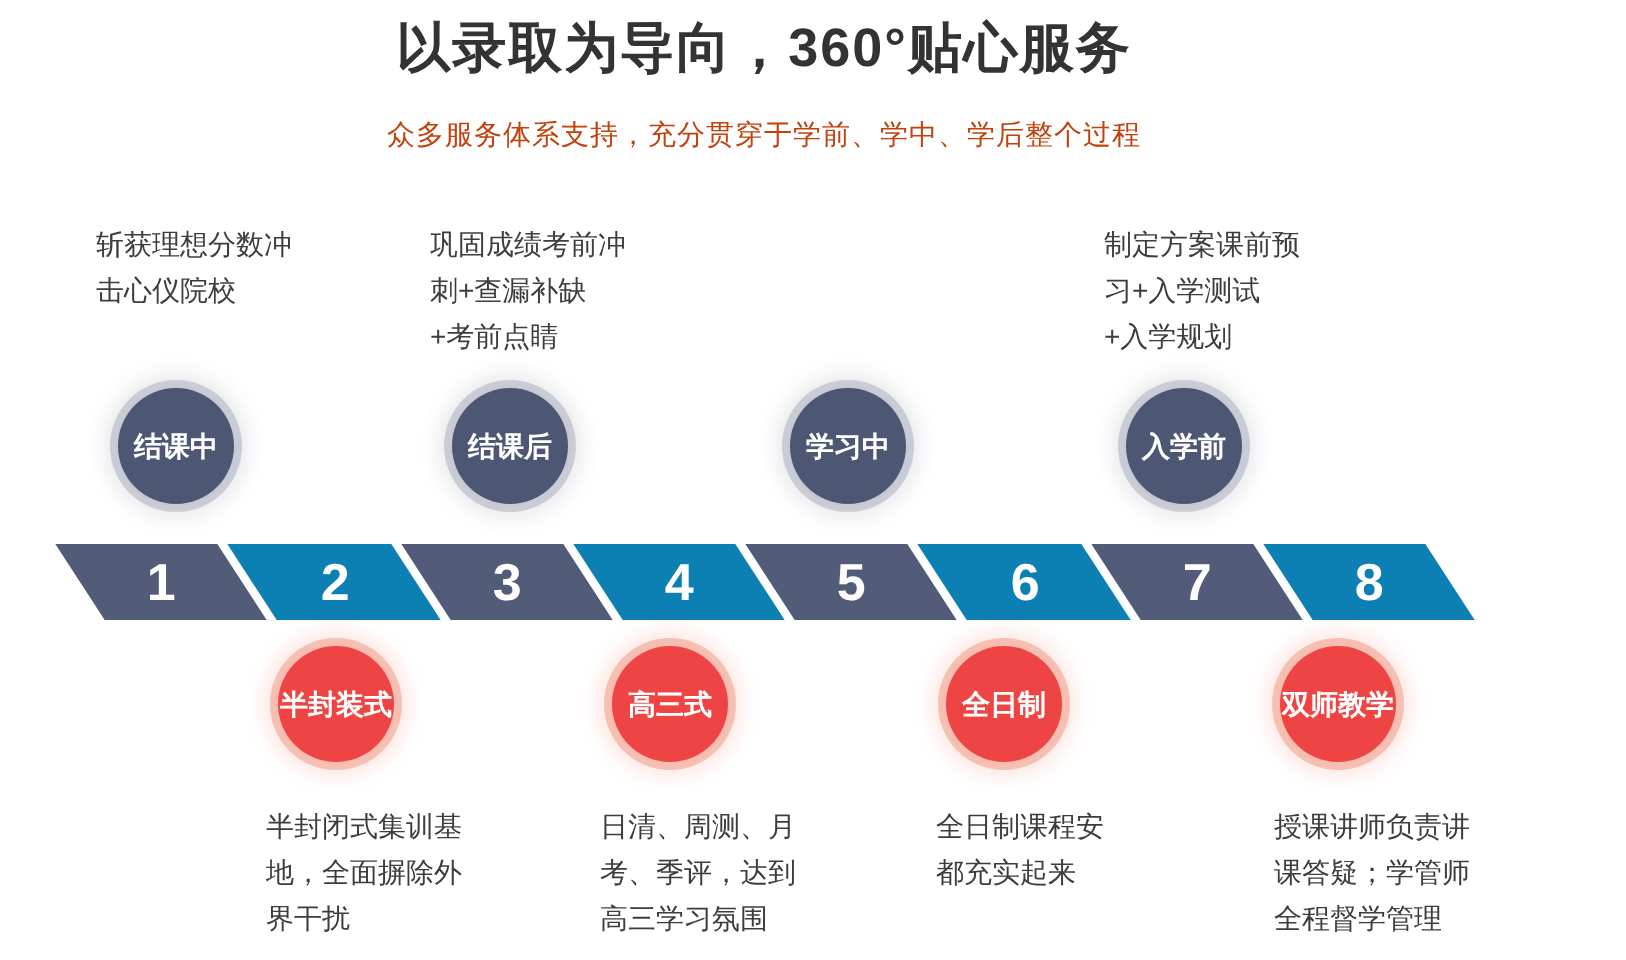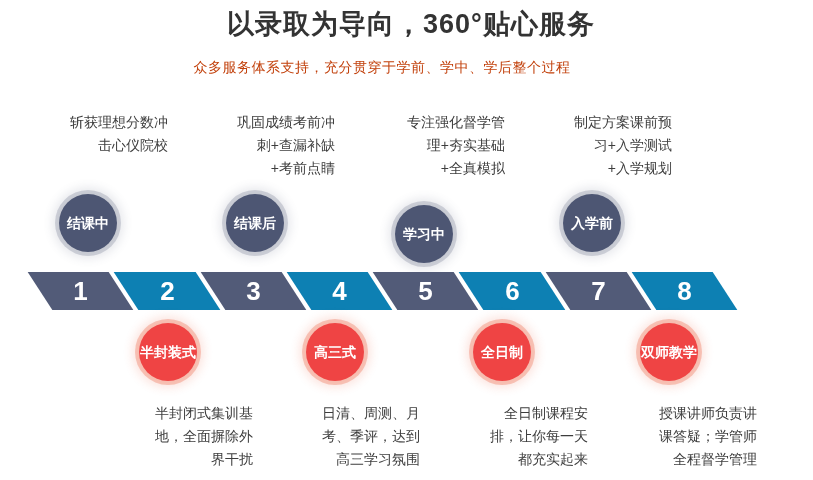--- a/index.html
+++ b/index.html
@@ -1,22 +1,22 @@
 <!DOCTYPE html>
 <html><head>
 <meta charset="utf-8">
 <style>
   html,body{margin:0;padding:0;background:#fff;}
   .stage{position:relative;width:813px;height:480px;background:#ffffff;
          font-family:"Liberation Sans","DejaVu Sans",sans-serif;overflow:hidden;}
   .title{position:absolute;left:0;top:6px;width:764px;text-align:center;
-         font-size:27px;font-weight:700;color:#333333;letter-spacing:1px;margin-left:29px;}
+         font-size:27px;font-weight:700;color:#333333;letter-spacing:1px;}
   .subtitle{position:absolute;left:0;top:59px;width:764px;text-align:center;
             font-size:14px;color:#c2410c;letter-spacing:.5px;}
-  .desc{position:absolute;width:120px;font-size:14px;line-height:23px;color:#3d3d3d;text-align:right;}
+  .desc{position:absolute;width:120px;font-size:14px;line-height:23px;color:#3d3d3d;}
   .desc div{white-space:nowrap;}
   .circle{position:absolute;width:58px;height:58px;border-radius:50%;
           display:flex;align-items:center;justify-content:center;
           color:#ffffff;font-size:14px;font-weight:700;line-height:18px;text-align:center;}
   .circle.slate{background:#4d5673;
       box-shadow:0 0 0 4px rgba(77,86,115,.22),0 0 10px 7px rgba(77,86,115,.13);}
   .circle.orange{background:#ef4444;
       box-shadow:0 0 0 4px rgba(232,80,44,.28),0 0 10px 7px rgba(232,80,44,.15);}
   .band{position:absolute;left:40px;top:272px;width:685px;height:38px;
         display:flex;gap:5px;transform:skewX(33deg);}
@@ -35,40 +35,35 @@
 
   <div class="desc" style="left:48px;top:111px">
     <div>斩获理想分数冲</div>
     <div>击心仪院校</div>
   </div>
   <div class="desc" style="left:215px;top:111px">
     <div>巩固成绩考前冲</div>
     <div>刺+查漏补缺</div>
     <div>+考前点睛</div>
   </div>
-  <div class="desc" style="left:385px;top:111px">
-    <div>专注强化督学管</div>
-    <div>理+夯实基础</div>
-    <div>+全真模拟</div>
-  </div>
   <div class="desc" style="left:552px;top:111px">
     <div>制定方案课前预</div>
     <div>习+入学测试</div>
     <div>+入学规划</div>
   </div>
 
   <div class="circle slate" style="left:59px;top:194px">
     <div>结课</div>
     <div>中</div>
   </div>
   <div class="circle slate" style="left:226px;top:194px">
     <div>结课</div>
     <div>后</div>
   </div>
-  <div class="circle slate" style="left:395px;top:205px">
+  <div class="circle slate" style="left:395px;top:194px">
     <div>学习</div>
     <div>中</div>
   </div>
   <div class="circle slate" style="left:563px;top:194px">
     <div>入学</div>
     <div>前</div>
   </div>
 
   <div class="band">
     <div class="seg slate">
@@ -119,21 +114,20 @@
     <div>地，全面摒除外</div>
     <div>界干扰</div>
   </div>
   <div class="desc" style="left:300px;top:402px">
     <div>日清、周测、月</div>
     <div>考、季评，达到</div>
     <div>高三学习氛围</div>
   </div>
   <div class="desc" style="left:468px;top:402px">
     <div>全日制课程安</div>
-    <div>排，让你每一天</div>
     <div>都充实起来</div>
   </div>
   <div class="desc" style="left:637px;top:402px">
     <div>授课讲师负责讲</div>
     <div>课答疑；学管师</div>
     <div>全程督学管理</div>
   </div>
 
 </div>
 

